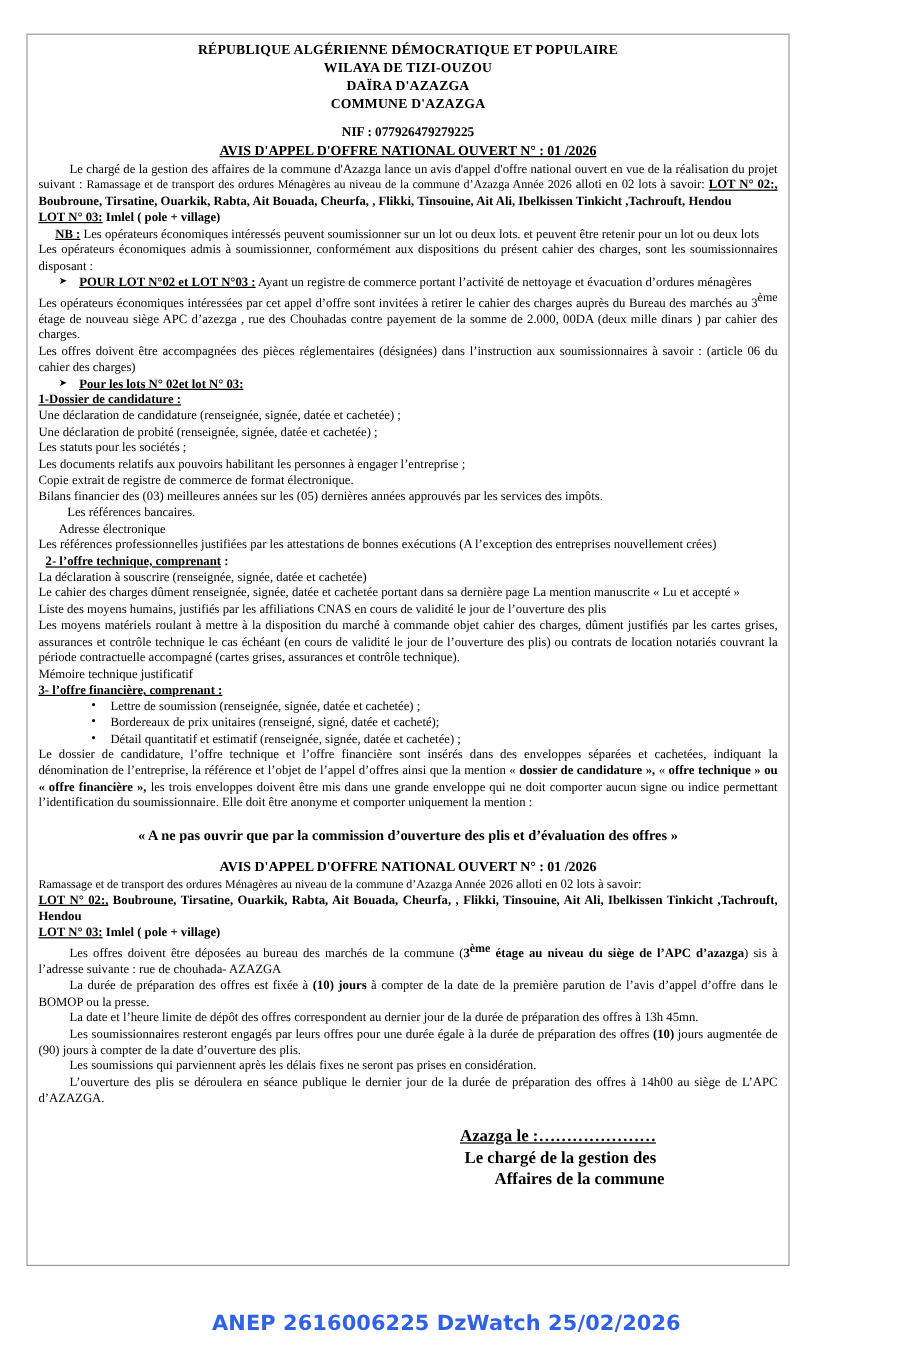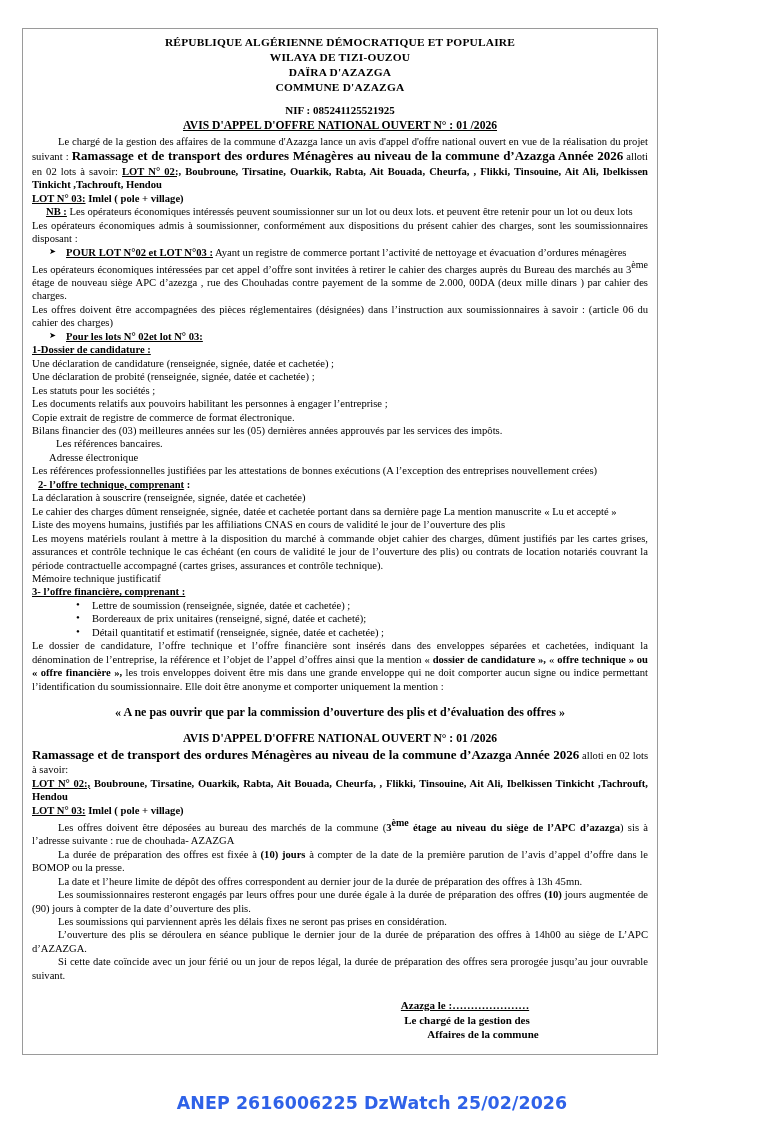--- a/index.html
+++ b/index.html
@@ -52,21 +52,21 @@
     font-size: 11.6px;
     margin-top: 1px;
     margin-bottom: 1px;
   }
   p.para {
     margin: 0;
     text-align: justify;
   }
   p.indent { text-indent: 26px; }
   p.indent-sm { text-indent: 14px; }
-  .lot-big { font-weight: bold; font-size: 13px; }
+  .lot-big { font-weight: normal; font-size: 10px; }
   .arrow-row {
     margin: 0;
     padding-left: 34px;
     position: relative;
     text-align: justify;
   }
   .arrow-row::before {
     content: "\27A4";
     position: absolute;
     left: 17px;
@@ -94,21 +94,21 @@
   .avis2 {
     text-align: center;
     font-weight: bold;
     font-size: 11.6px;
     margin-top: 1px;
   }
   .sign-block {
     margin-top: 16px;
     text-align: center;
     font-weight: bold;
-    font-size: 11px;
+    font-size: 14px;
     line-height: 1.3;
     padding-left: 250px;
   }
   .sign-date { text-decoration: underline; }
   .sign-l2 { padding-left: 4px; }
   .sign-l3 { padding-left: 36px; }
   #anep {
     position: absolute;
     left: 0;
     top: 1093px;
@@ -127,21 +127,21 @@
 <div id="page">
   <div id="inner">
 
     <div class="hdr1">
       <div>RÉPUBLIQUE  ALGÉRIENNE  DÉMOCRATIQUE  ET  POPULAIRE</div>
       <div>WILAYA  DE  TIZI-OUZOU</div>
       <div>DAÏRA  D'AZAZGA</div>
       <div>COMMUNE  D'AZAZGA</div>
     </div>
 
-    <div class="nif">NIF : 085241125521925</div>
+    <div class="nif">NIF : 077926479279225</div>
     <div class="avis">AVIS  D'APPEL  D'OFFRE NATIONAL OUVERT  N° : 01 /2026</div>
 
     <p class="para indent"><span>Le chargé de la gestion des affaires de la commune   d'Azazga lance un avis d'appel d'offre national ouvert en vue de la réalisation du projet suivant : </span><span class="lot-big">Ramassage et de  transport  des  ordures Ménagères au niveau de la commune  d’Azazga Année 2026</span><span> alloti en  02 lots à savoir: </span><span class="bu">LOT N° 02:,</span><span class="b"> Boubroune, Tirsatine, Ouarkik,  Rabta, Ait Bouada, Cheurfa, , Flikki, Tinsouine, Ait Ali, Ibelkissen Tinkicht ,Tachrouft, Hendou</span></p>
 
     <p class="para"><span class="bu">LOT N° 03:</span><span class="b"> Imlel ( pole + village)</span></p>
 
     <p class="para indent-sm"><span class="bu">NB :</span><span> Les opérateurs économiques  intéressés peuvent soumissionner sur un lot ou deux lots. et peuvent être retenir pour un lot ou deux lots</span></p>
     <p class="para">Les opérateurs économiques   admis à soumissionner, conformément aux dispositions du présent cahier des charges, sont les soumissionnaires disposant :</p>
 
     <p class="arrow-row"><span class="bu">POUR LOT N°02 et  LOT N°03 :</span><span> Ayant un registre de commerce portant l’activité de nettoyage et évacuation d’ordures ménagères</span></p>
@@ -188,21 +188,20 @@
     <p class="para indent"><span>Les offres doivent être déposées au bureau  des marchés de la commune  (</span><span class="b">3</span><sup class="ord b">ème</sup><span class="b"> étage au niveau du siège de l’APC d’azazga</span><span>)  sis à l’adresse  suivante : rue de chouhada-  AZAZGA</span></p>
 
     <p class="para indent"><span>La durée de préparation des offres est fixée à </span><span class="b">(10)  jours</span><span> à compter de la date de la première parution de l’avis d’appel d’offre dans le BOMOP ou la presse.</span></p>
 
     <p class="para indent">La date et l’heure limite de dépôt des offres correspondent au dernier jour de la durée de préparation des offres à 13h 45mn.</p>
 
     <p class="para indent"><span>Les  soumissionnaires resteront engagés par leurs offres pour une durée  égale à la durée de préparation des offres </span><span class="b">(10)</span><span> jours augmentée de (90) jours   à compter de la date d’ouverture des plis.</span></p>
 
     <p class="para indent">Les soumissions qui parviennent après les délais fixes  ne seront pas prises en considération.</p>
     <p class="para indent">L’ouverture des plis se déroulera en séance publique le dernier jour de la durée de préparation des offres à 14h00 au siège de L’APC d’AZAZGA.</p>
-    <p class="para indent">Si cette date coïncide avec un jour férié ou un jour de repos légal, la durée de préparation des offres sera prorogée jusqu’au jour ouvrable suivant.</p>
 
     <div class="sign-block">
       <div class="sign-date">Azazga le :…………………</div>
       <div class="sign-l2">Le chargé de la gestion des</div>
       <div class="sign-l3">Affaires de la commune</div>
     </div>
 
   </div>
 </div>
 

